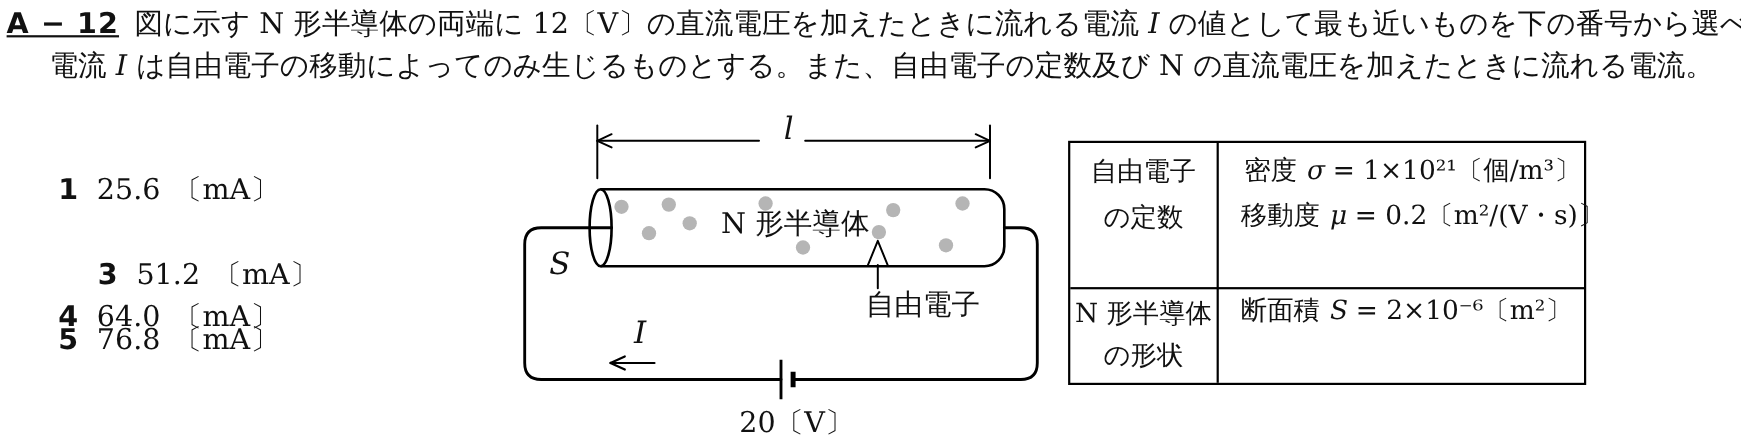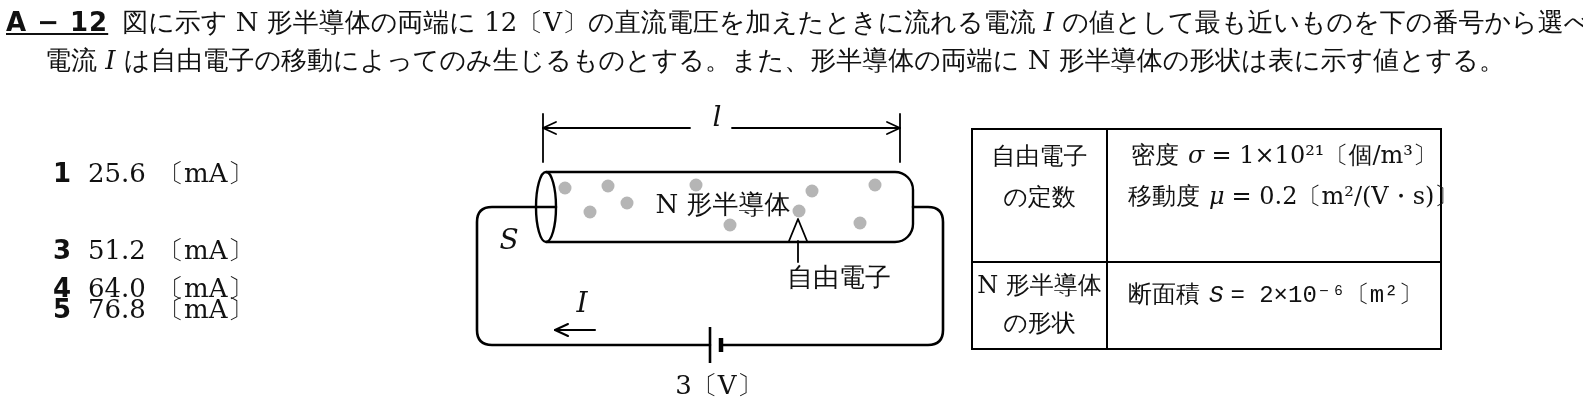--- a/index.html
+++ b/index.html
@@ -12,21 +12,21 @@
   .q-line { position:absolute; font-size:26px; line-height:30px; white-space:nowrap; }
   .q-line1 { left:6px; top:7px; }
   .q-line2 { left:45px; top:45px; }
   .q-num {
     font-family:"DejaVu Sans","Liberation Sans",sans-serif;
     font-weight:bold; letter-spacing:1px; margin-right:14px;text-decoration:underline;
   }
   .sym { font-style:italic; }
   
   .choice { position:absolute; left:50px; font-size:26px; line-height:30px; white-space:nowrap; }
-  .c1 { top:158px; } .c2 { top:196px; } .c3 { top:235px; } .c4 { top:273px; } .c5 { top:294px; }
+  .c1 { top:158px; } .c2 { top:196px; } .c3 { top:235px;margin-left:36px; } .c4 { top:273px; } .c5 { top:294px; }
   .c-num {
     display:inline-block; width:24px; text-align:center;
     font-family:"DejaVu Sans","Liberation Sans",sans-serif; font-weight:bold;
   }
   .c-val { display:inline-block; margin-left:14px; width:64px; }
   .c-unit { display:inline-block; margin-left:6px; }
   
   #diagram-svg { position:absolute; left:440px; top:100px; z-index:1; }
   .dlabel { position:absolute; z-index:2; text-align:center; line-height:1.1; white-space:nowrap; }
   .lbl-l  { left:695px; top:102px; width:44px; font-size:28px; font-style:italic; }
@@ -39,35 +39,35 @@
   .tbl {
     position:absolute; left:971px; top:128px; width:471px; height:222px;
     border:2px solid #000; box-sizing:border-box; font-size:24px;
   }
   .tbl-coldiv { position:absolute; left:133px; top:0; bottom:0; width:2px; background:#000; }
   .tbl-rowdiv { position:absolute; left:0; right:0; top:131px; height:2px; background:#000; }
   .cell { position:absolute; box-sizing:border-box; }
   .cell-r1l { left:0; top:0; width:133px; height:131px; padding-top:6px; line-height:41px; text-align:center; }
   .cell-r1r { left:137px; top:0; right:0; height:131px; padding:5px 0 0 18px; line-height:41px;text-align:center; }
   .cell-r2l { left:0; top:133px; width:133px; height:85px; padding-top:3px; line-height:38px; text-align:center; }
-  .cell-r2r { left:137px; top:133px; right:0; height:85px; padding:14px 0 0 18px; line-height:38px;font-family:Liberation Mono, monospace; }
+  .cell-r2r { left:137px; top:133px; right:0; height:85px; padding:0 0 0 18px; line-height:38px; }
   .t-line { white-space:nowrap; }
   .t-label { margin-right:9px; }
   .t-sym { font-style:italic; margin-right:7px; }
 </style>
 </head>
 <body>
 
 <div id="page">
 
   <div class="q-line q-line1">
     <span class="q-num">A − 12</span><span>図に示す N 形半導体の両端に 12〔V〕の直流電圧を加えたときに流れる電流 </span><span class="sym">I</span><span> の値として最も近いものを下の番号から選べ。ただし、</span>
   </div>
   <div class="q-line q-line2">
-    <span>電流 </span><span class="sym">I</span><span> は自由電子の移動によってのみ生じるものとする。また、形半導体の両端に N 形半導体の形状は表に示す値とする。</span>
+    <span>電流 </span><span class="sym">I</span><span> は自由電子の移動によってのみ生じるものとする。また、自由電子の定数及び N の直流電圧を加えたときに流れる電流。</span>
   </div>
 
   <div class="choice c1">
     <span class="c-num">1</span><span class="c-val">25.6</span><span class="c-unit">〔mA〕</span>
   </div>
   <div class="choice c3">
     <span class="c-num">3</span><span class="c-val">51.2</span><span class="c-unit">〔mA〕</span>
   </div>
   <div class="choice c4">
     <span class="c-num">4</span><span class="c-val">64.0</span><span class="c-unit">〔mA〕</span>
@@ -122,21 +122,21 @@
       <path d="M358 162 V141"></path>
       <path d="M358 119 L349 141 M358 119 L367 141"></path>
     </g>
   </svg>
 
   <div class="dlabel lbl-l">l</div>
   <div class="dlabel lbl-n">N 形半導体</div>
   <div class="dlabel lbl-S">S</div>
   <div class="dlabel lbl-I">I</div>
   <div class="dlabel lbl-e">自由電子</div>
-  <div class="dlabel lbl-v">3〔V〕</div>
+  <div class="dlabel lbl-v">20〔V〕</div>
 
   <div class="tbl">
     <div class="tbl-coldiv"></div>
     <div class="tbl-rowdiv"></div>
 
     <div class="cell cell-r1l">
       <div>自由電子</div>
       <div>の定数</div>
     </div>
     <div class="cell cell-r1r">

